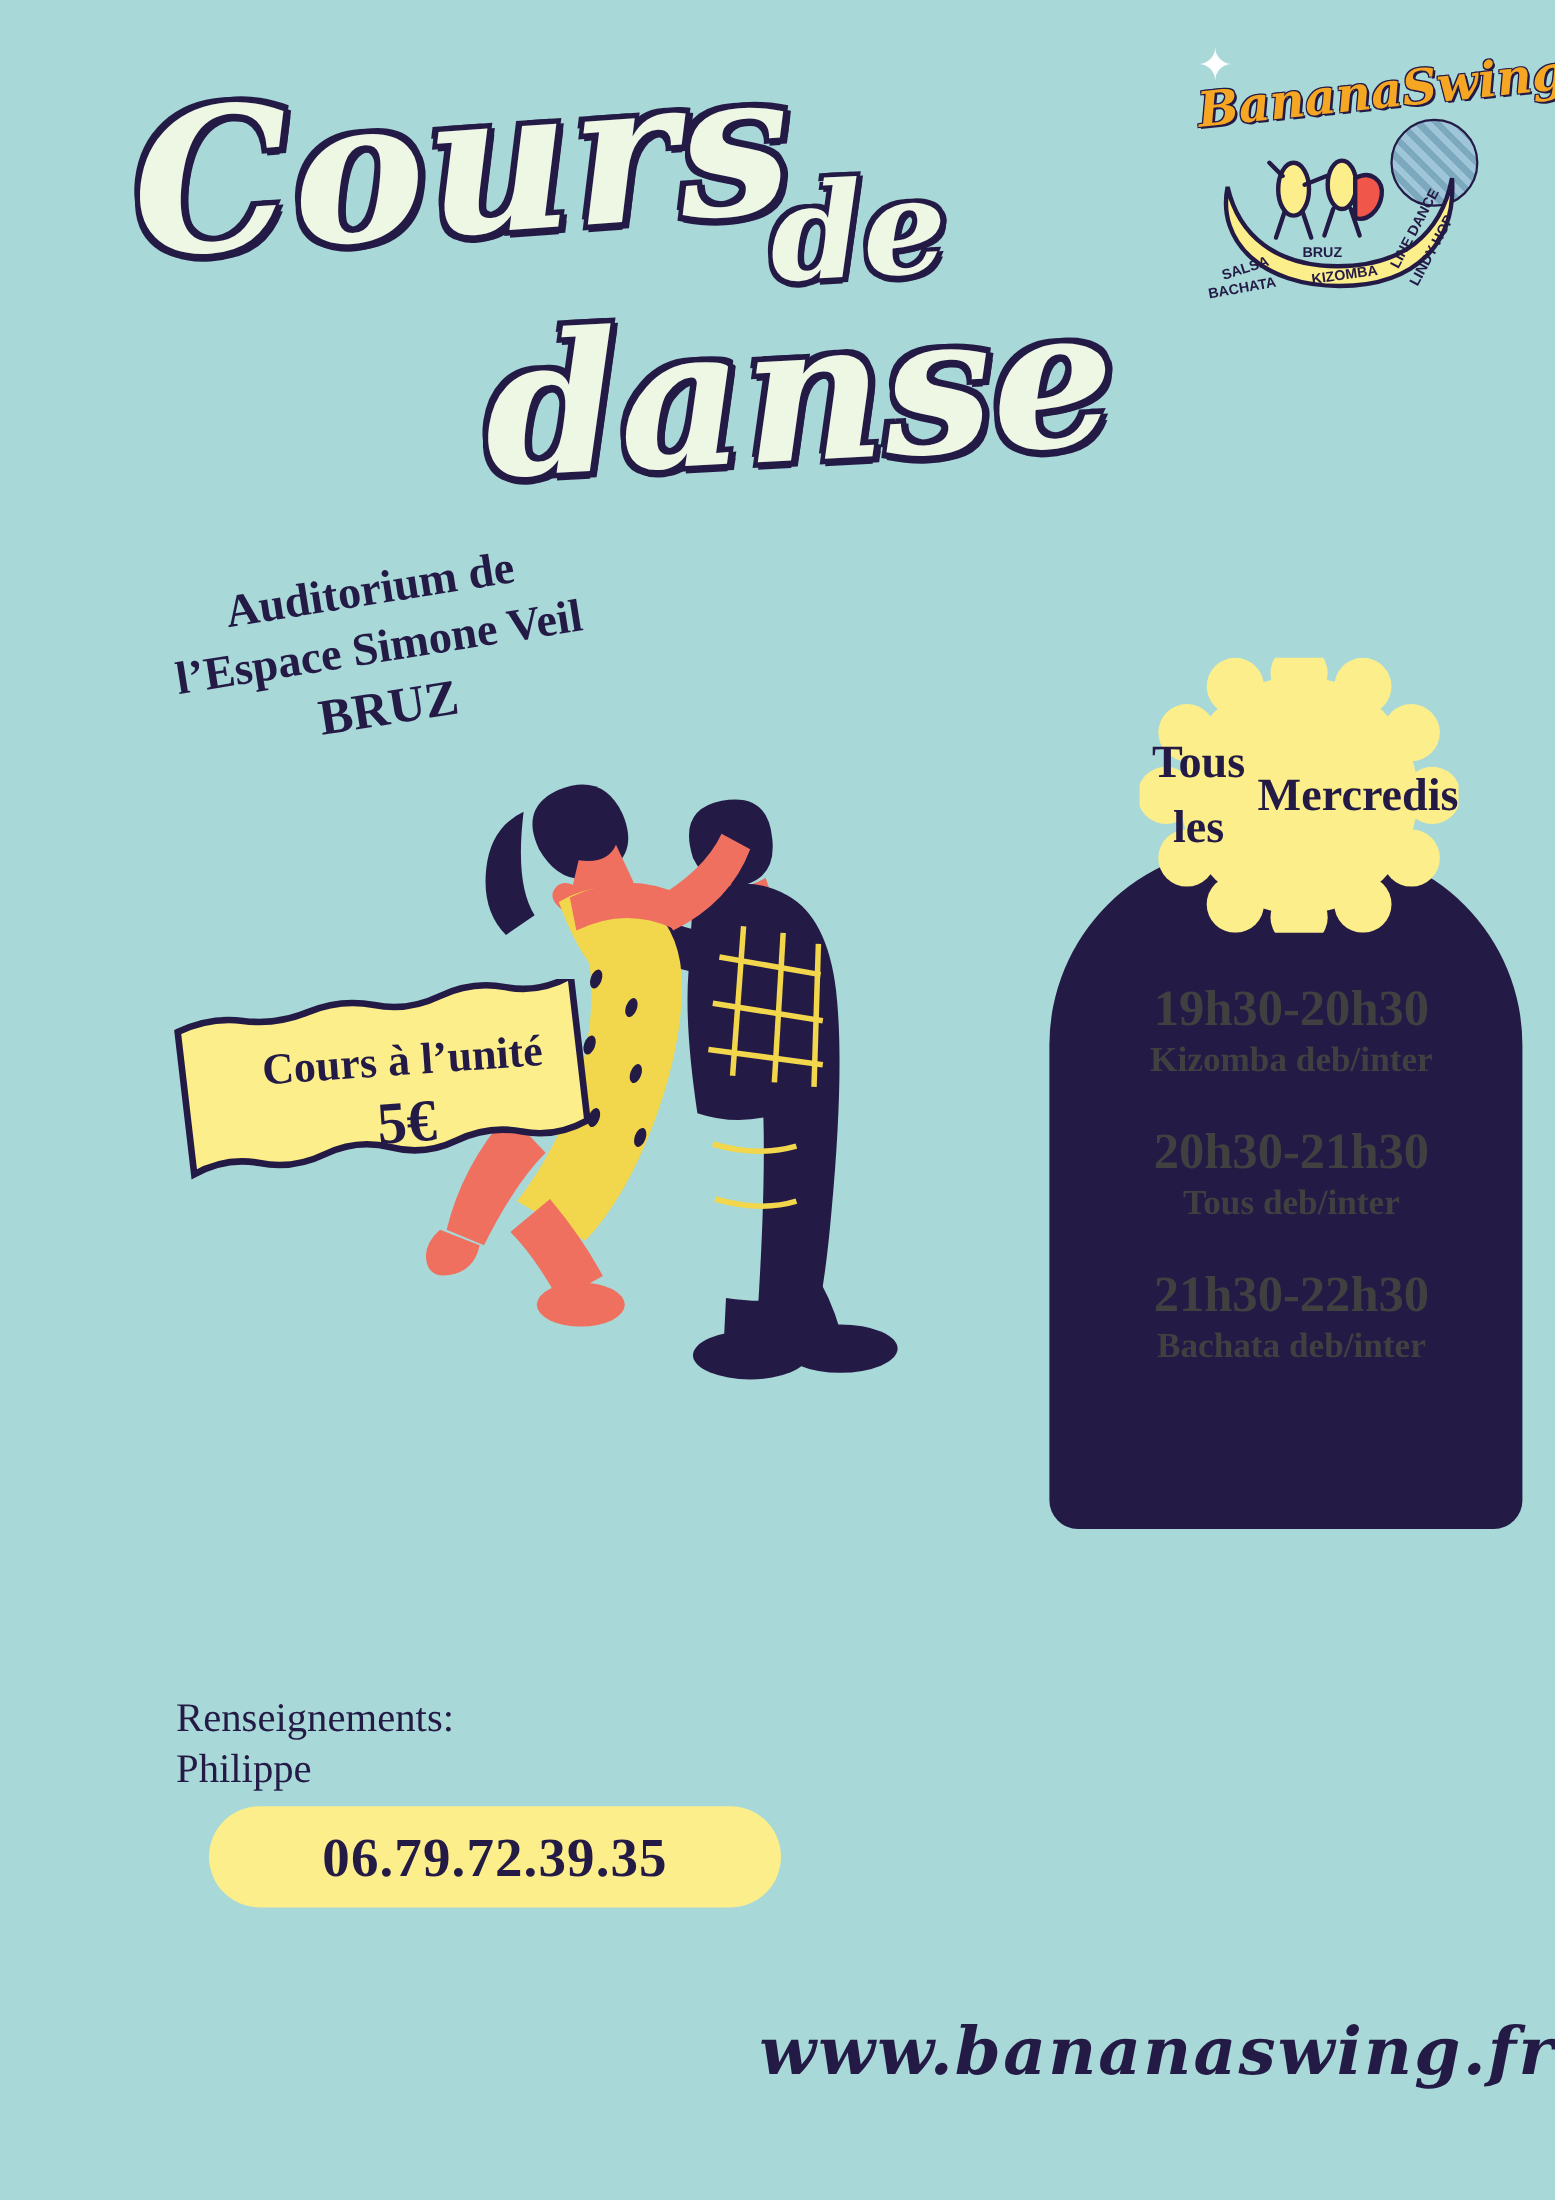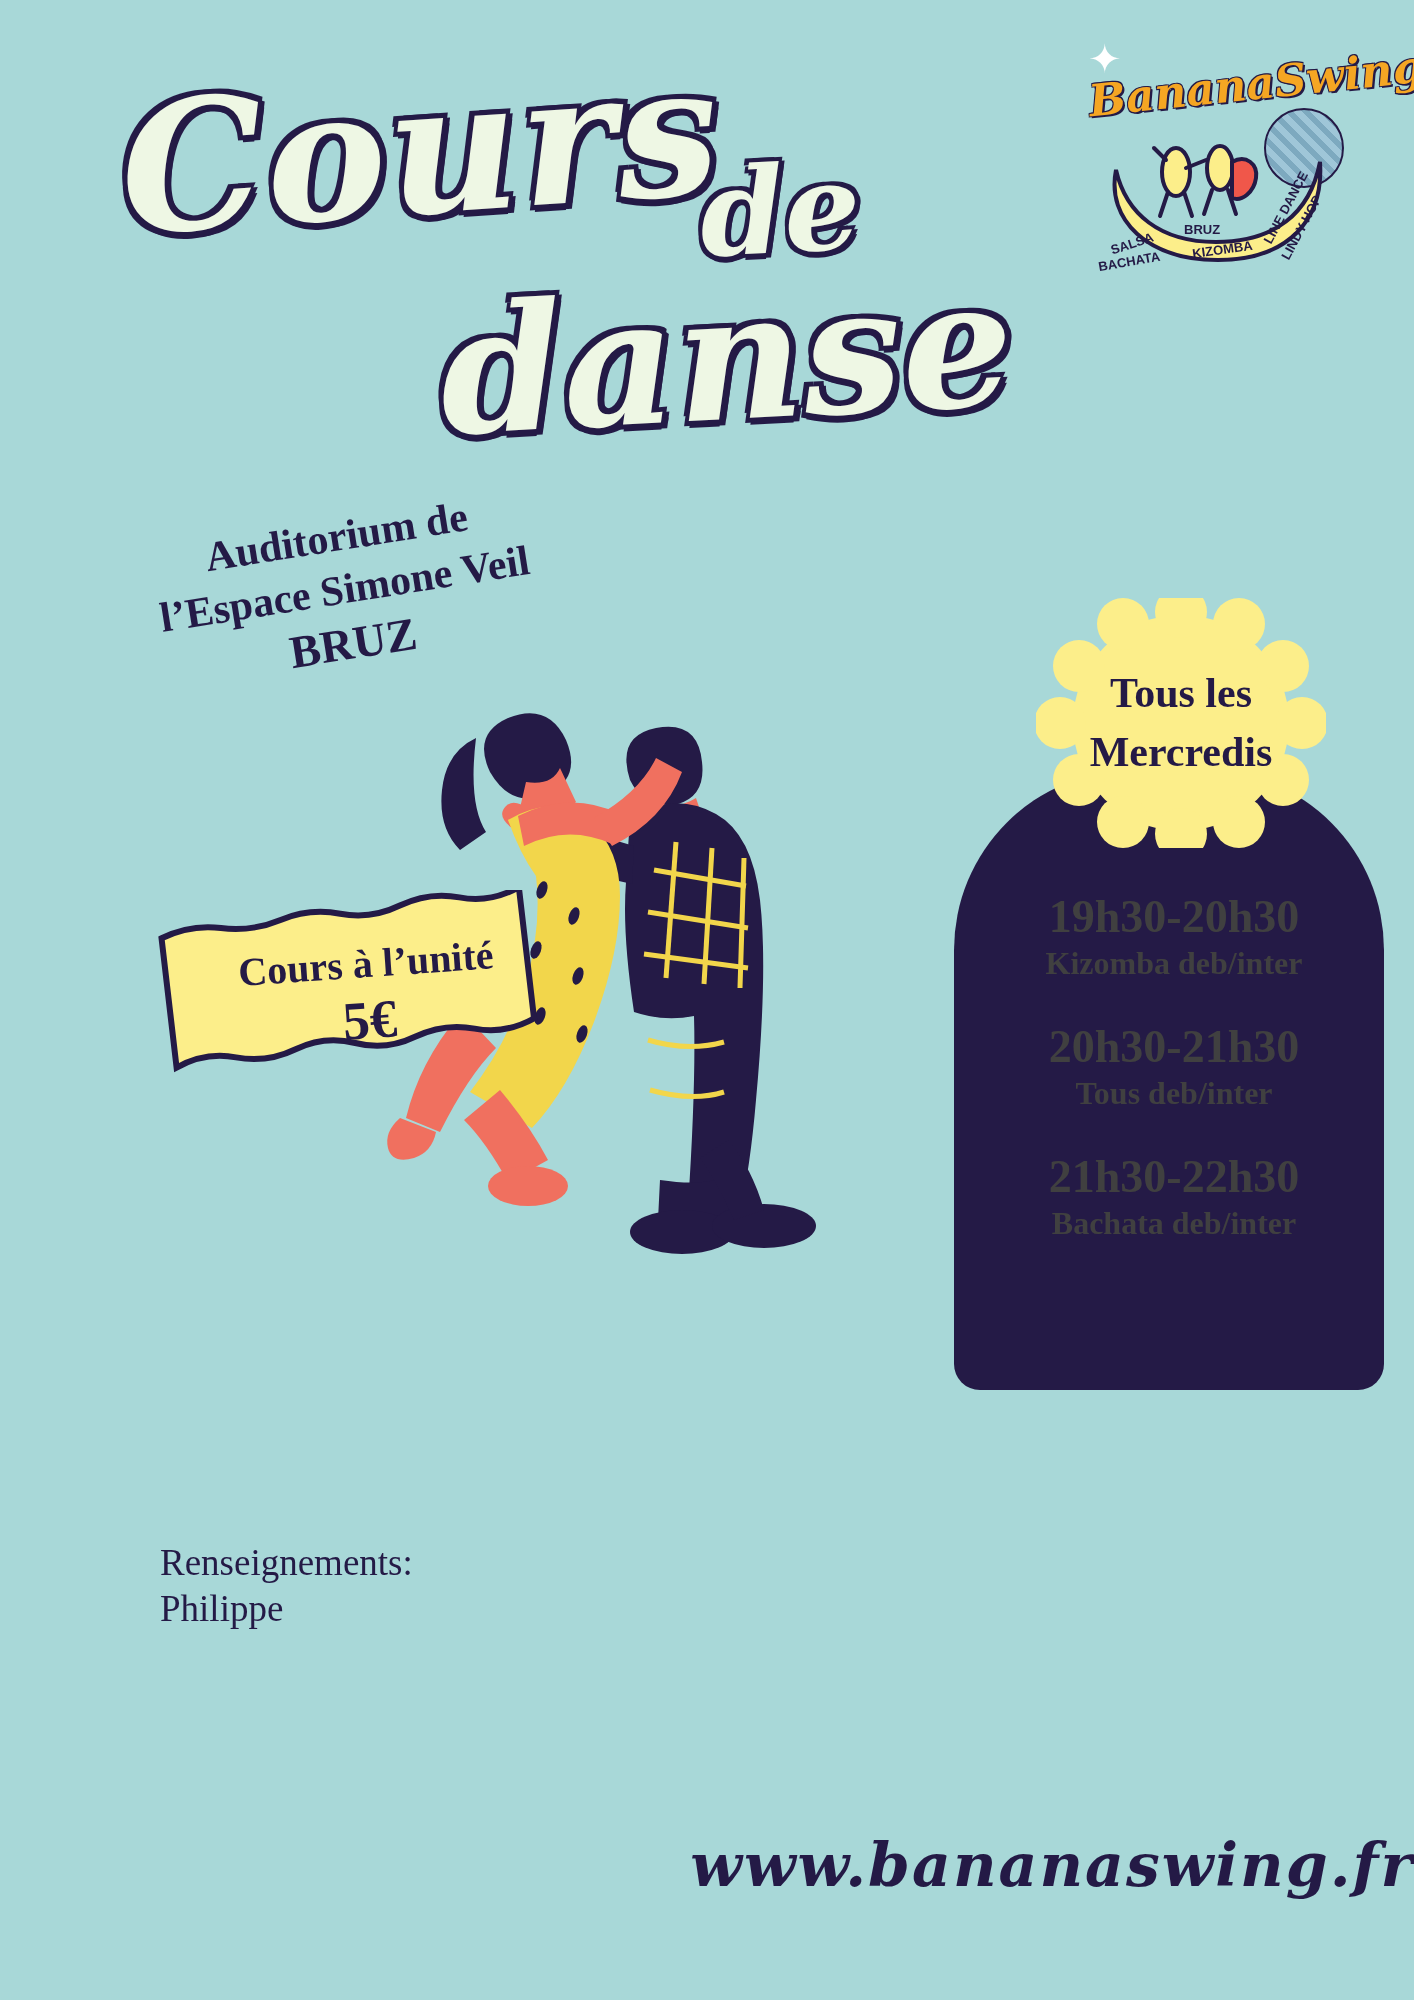--- a/index.html
+++ b/index.html
@@ -251,21 +251,21 @@
     position: absolute;
     right: 88px;
     top: 598px;
     width: 290px;
     height: 250px;
   }
   .day-badge-text {
     position: absolute;
     inset: 0;
     display: flex;
-    flex-direction: column;
+    flex-direction: row;
     align-items: center;
     justify-content: center;
     color: #241a46;
     font-family: "Liberation Serif", serif;
     font-weight: bold;
     font-size: 42px;
     line-height: 1.4;
     text-align: center;
   }
 
@@ -457,16 +457,17 @@
     <div class="day-badge-text">
       <span>Tous les</span>
       <span>Mercredis</span>
     </div>
   </div>
 
   <div class="contact">
     <div>Renseignements:</div>
     <div>Philippe</div>
   </div>
+  <div class="phone-pill">06.79.72.39.35</div>
 
   <div class="website">www.bananaswing.fr</div>
 
 </div>
 
 </body></html>

